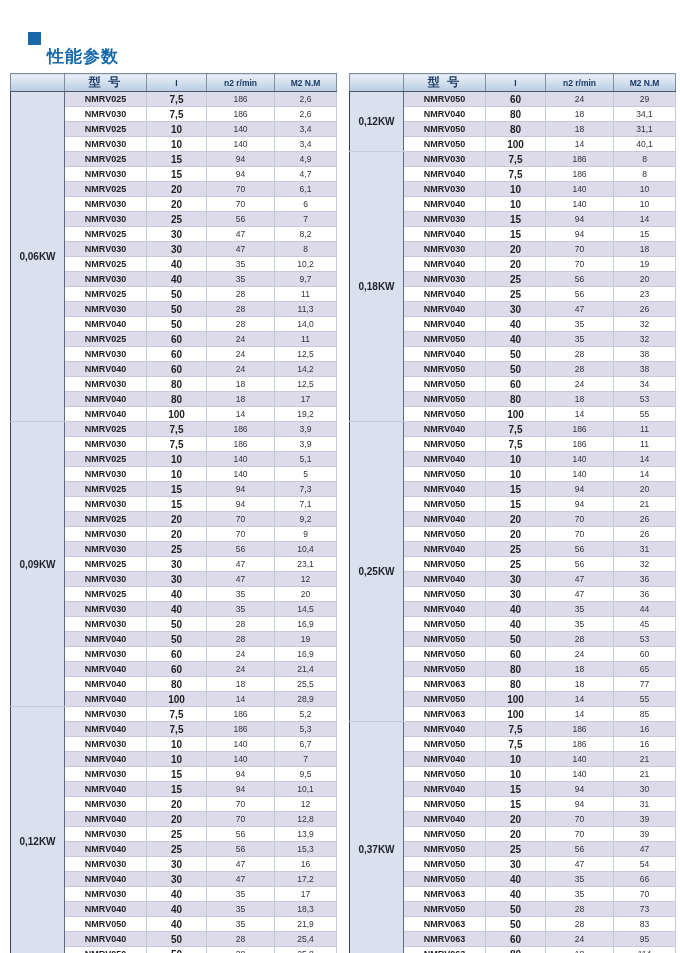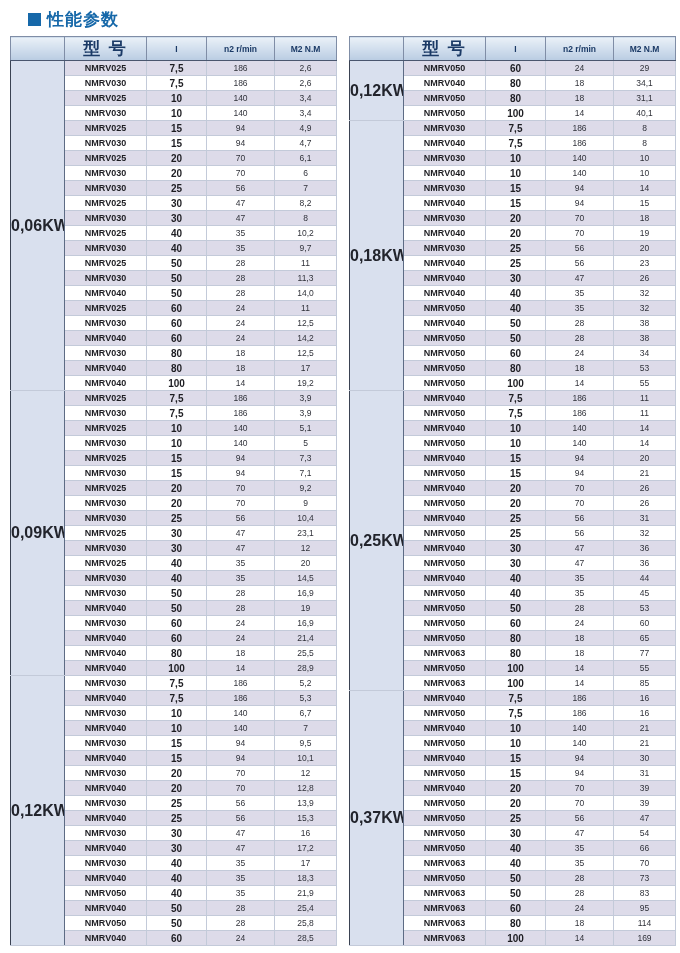--- a/index.html
+++ b/index.html
@@ -16,20 +16,21 @@
   .title-square {
     width: 13px; height: 13px;
     background: #1668a9;
     display: inline-block;
   }
   .title-text {
     color: #1668a9;
     font-size: 17px;
     font-weight: bold;
     letter-spacing: 1px;
+    margin-top: 37px;
   }
   .tables {
     display: flex;
     justify-content: space-between;
     padding: 0 4px 0 10px;
   }
   table.spec-table {
     border-collapse: collapse;
     table-layout: fixed;
     width: 326px;
@@ -39,41 +40,41 @@
     background: linear-gradient(#eaf1f8, #b9cce2);
     border: 1px solid #7f8da6;
     border-bottom: 1px solid #4a566e;
     color: #1b3a66;
     height: 17px;
     font-size: 8.5px;
     font-weight: bold;
     text-align: center;
     vertical-align: middle;
   }
-  table.spec-table th.model-h { font-size: 17px; letter-spacing: 2px; }
+  table.spec-table th.model-h { font-size: 12px; letter-spacing: 2px; }
   table.spec-table td {
     border: 1px solid #c3cad9;
     border-left: 1px solid #94a1b6;
     height: 15px;
     text-align: center;
     vertical-align: middle;
     padding: 0;
     color: #1d1d22;
     background: #ffffff;
     overflow: hidden;
     white-space: nowrap;
   }
   table.spec-table td.c0 { font-size: 9px;  font-weight: bold; }
   table.spec-table td.c1 { font-size: 10px; font-weight: bold; }
   table.spec-table td.c2 { font-size: 8.5px; color: #30323a; }
   table.spec-table td.c3 { font-size: 8.5px; color: #30323a; }
   table.spec-table tbody tr:nth-child(odd) td.data { background: #dddbe9; }
   table.spec-table td.power-cell {
     background: #d9e0ee !important;
-    font-size: 16px;
+    font-size: 10px;
     font-weight: bold;
     color: #22242c;
     border-left: 1px solid #3a4252;
     border-right: 1px solid #5d6b84;
   }
 </style>
 </head>
 <body>
 
 <div class="title-row">

